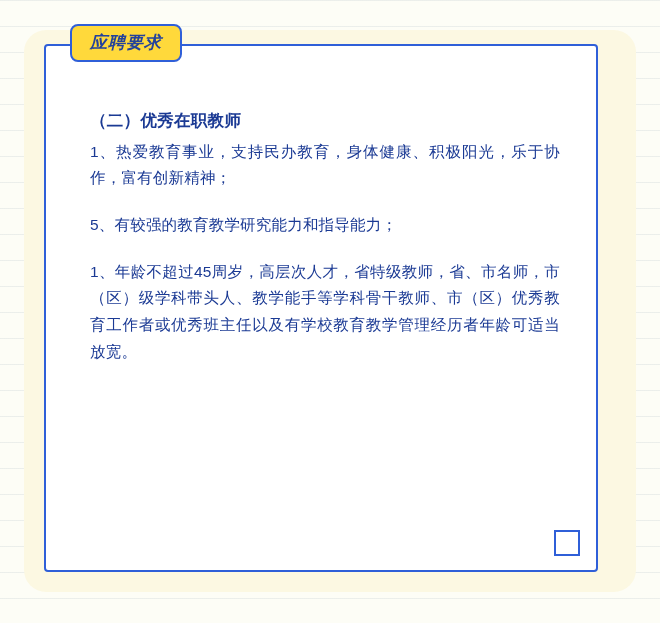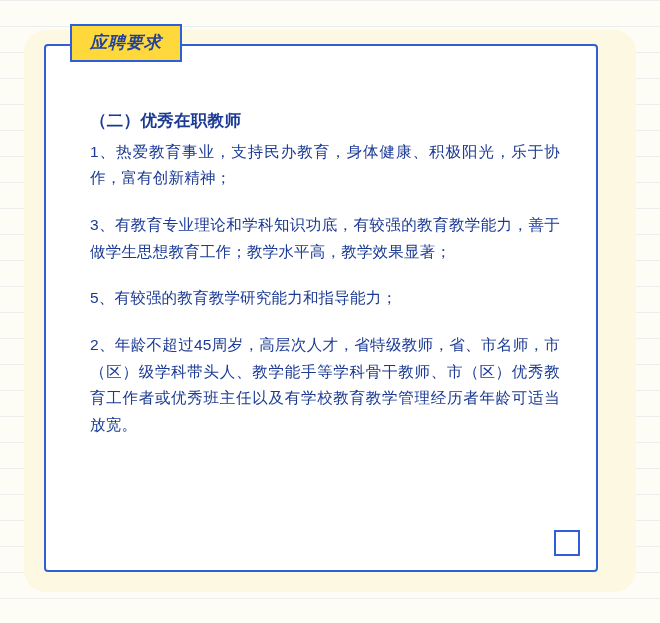--- a/index.html
+++ b/index.html
@@ -62,21 +62,21 @@
     box-sizing: border-box;
   }
 
   
   .tab {
     position: absolute;
     left: 24px;
     top: -22px;
     background: #ffd93b;
     border: 2px solid #2f5fd8;
-    border-radius: 0;
+    border-radius: 8px;
     padding: 8px 18px 9px 18px;
     box-sizing: border-box;
   }
   .tab-text {
     font-size: 17px;
     font-weight: bold;
     font-style: italic;
     color: #24429b;
     letter-spacing: 1px;
     line-height: 1;
@@ -133,20 +133,19 @@
   <div class="panel-shadow"></div>
 
   <div class="card">
     <div class="tab">
       <div class="tab-text">应聘要求</div>
     </div>
 
     <div class="content">
       <p class="subheading">（二）优秀在职教师</p>
       <p class="item">1、热爱教育事业，支持民办教育，身体健康、积极阳光，乐于协作，富有创新精神；</p>
-      <p class="item">3、有教育专业理论和学科知识功底，有较强的教育教学能力，善于做学生思想教育工作；教学水平高，教学效果显著；</p>
       <p class="item">5、有较强的教育教学研究能力和指导能力；</p>
-      <p class="item last">2、年龄不超过45周岁，高层次人才，省特级教师，省、市名师，市（区）级学科带头人、教学能手等学科骨干教师、市（区）优秀教育工作者或优秀班主任以及有学校教育教学管理经历者年龄可适当放宽。</p>
+      <p class="item last">1、年龄不超过45周岁，高层次人才，省特级教师，省、市名师，市（区）级学科带头人、教学能手等学科骨干教师、市（区）优秀教育工作者或优秀班主任以及有学校教育教学管理经历者年龄可适当放宽。</p>
     </div>
 
     <div class="corner-square"></div>
   </div>
 </div>
 
 </body></html>

